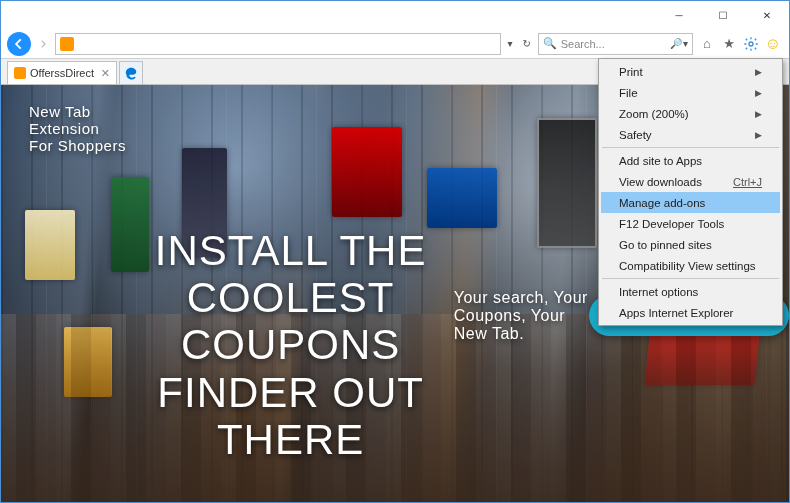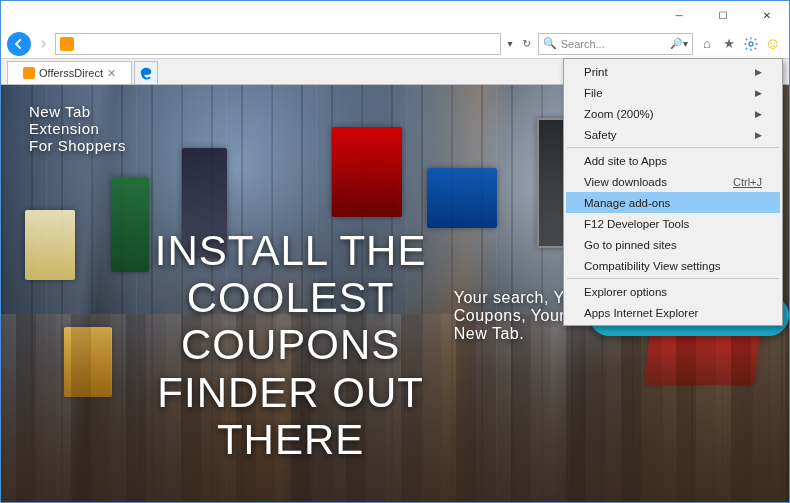--- a/index.html
+++ b/index.html
@@ -20,21 +20,21 @@
     .url-ctrl { display:flex; align-items:center; gap:2px; padding:0 3px; color:#555; font-size:10px;}
     .searchbar { width: 155px; height: 22px; border: 1px solid #c0c0c0; background: #fff; display: flex; align-items: center; padding: 0 4px; font-size: 11px; color: #888; }
     .searchbar .mag { margin-right: 4px; color: #555; }
     .nav-icons { display: flex; align-items: center; gap: 2px; margin-left: auto; }
     .nav-icon { width: 20px; height: 20px; display: flex; align-items: center; justify-content: center; font-size: 13px; color: #666; cursor: pointer; }
     .nav-icon.gear { color: #3a8fe0; }
     .nav-icon.smile { color: #f0c000; font-size: 16px; }
     
     
     .tabbar { height: 26px; background: #f0f0f0; border-bottom: 1px solid #c0c0c0; display: flex; align-items: flex-end; padding-left: 6px; gap: 2px; }
-    .tab { height: 23px; min-width: 110px; background: #fff; border: 1px solid #c0c0c0; border-bottom: none; display: flex; align-items: center; padding: 0 15px; font-size: 11px; gap: 4px; color: #333; }
+    .tab { height: 23px; min-width: 110px; background: #fff; border: 1px solid #c0c0c0; border-bottom: none; display: flex; align-items: center; padding: 0 6px; font-size: 11px; gap: 4px; color: #333; }
     .tab .tabicon { width: 12px; height: 12px; background: #ff9800; border-radius: 2px; }
     .tab .close { margin-left: auto; color: #888; font-size: 11px; cursor: pointer; }
     .newtab { width: 24px; height: 23px; border: 1px solid #c0c0c0; border-bottom:none; display: flex; align-items: center; justify-content: center; background:#eaf3fb;}
     .newtab svg { width: 14px; height: 14px; }
     
     
     .content { position: relative; flex: 1; overflow: hidden; }
     .bg { position: absolute; inset: 0; background:
         linear-gradient(to bottom, rgba(20,30,45,0.05) 0%, rgba(40,35,30,0.3) 60%, rgba(30,25,20,0.6) 100%),
         radial-gradient(circle at 30% 20%, #8fa5bf 0%, #6b7d93 15%, transparent 40%),
@@ -63,21 +63,21 @@
     .s9{left:8%;top:58%;width:48px;height:70px;background:linear-gradient(#ffcf5a,#e09a10);} 
     
     .hero { position: absolute; inset: 0; display: flex; flex-direction: row; align-items: center; padding-top: 18px; color: #fff; text-shadow: 0 2px 6px rgba(0,0,0,0.7); }
     .tagline { align-self: flex-start; margin-left: 28px; font-size: 15px; font-weight: 400; letter-spacing: 0.5px; }
     .headline { margin-top: 85px; font-size: 42px; font-weight: 300; letter-spacing: 1px; text-align: center; line-height: 1.12; width: 100%; white-space: pre-line; }
     .subline { margin-top: 26px; font-size: 16px; font-weight: 300; letter-spacing: 0.5px; }
     .dl-btn { margin-top: 26px; background: #1aa7c7; color: #0f172a; border: none; padding: 12px 44px; font-size: 15px; letter-spacing: 3px; border-radius: 28px; cursor: pointer; text-shadow:none; box-shadow: 0 3px 10px rgba(0,0,0,0.4); }
     .quote { position:absolute; right:18px; top:200px; color:#3b3b3b; font-family: Georgia, serif; font-style: italic; font-size: 22px; transform: rotate(-2deg); text-shadow:none; opacity:0.85;}
     
     
-    .menu { position: absolute; top: 29px; right: 6px; width: 220px; background: #f0f0f0; border: 1px solid #a0a0a0; box-shadow: 2px 3px 6px rgba(0,0,0,0.35); padding: 2px; font-size: 11.5px; z-index: 50; }
+    .menu { position: absolute; top: 29px; right: 6px; width: 185px; background: #f0f0f0; border: 1px solid #a0a0a0; box-shadow: 2px 3px 6px rgba(0,0,0,0.35); padding: 2px; font-size: 11.5px; z-index: 50; }
     .menu-item { height: 21px; display: flex; align-items: center; padding: 0 18px 0 18px; color: #222; cursor: default; position: relative; }
     .menu-item.hover { background: #91c9f7; }
     .menu-item .arrow { margin-left: auto; font-size: 9px; color: #555; }
     .menu-item .shortcut { margin-left: auto; color: #555; font-size: 11px; text-decoration: underline; }
     .menu-sep { height: 1px; background: #c8c8c8; margin: 2px 1px; }
   </style>
 </head>
 <body>
 
 <div class="window">
@@ -153,21 +153,21 @@
           <span>F12 Developer Tools</span>
         </div>
       <div class="menu-item">
           <span>Go to pinned sites</span>
         </div>
       <div class="menu-item">
           <span>Compatibility View settings</span>
         </div>
       <div class="menu-sep"></div>
       <div class="menu-item">
-          <span>Explorer options</span>
+          <span>Internet options</span>
         </div>
       <div class="menu-item">
           <span>Apps Internet Explorer</span>
         </div>
     </div>
   </div>
 
   <div class="tabbar">
     <div class="tab">
       <div class="tabicon"></div>

